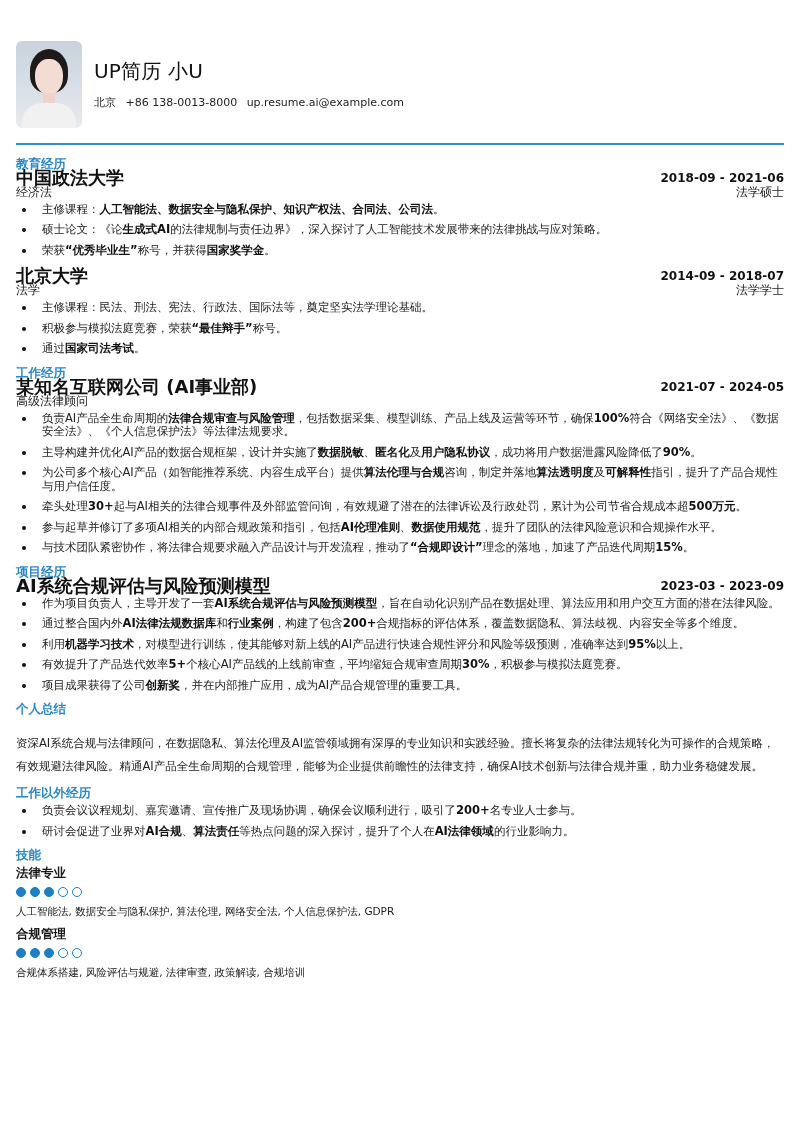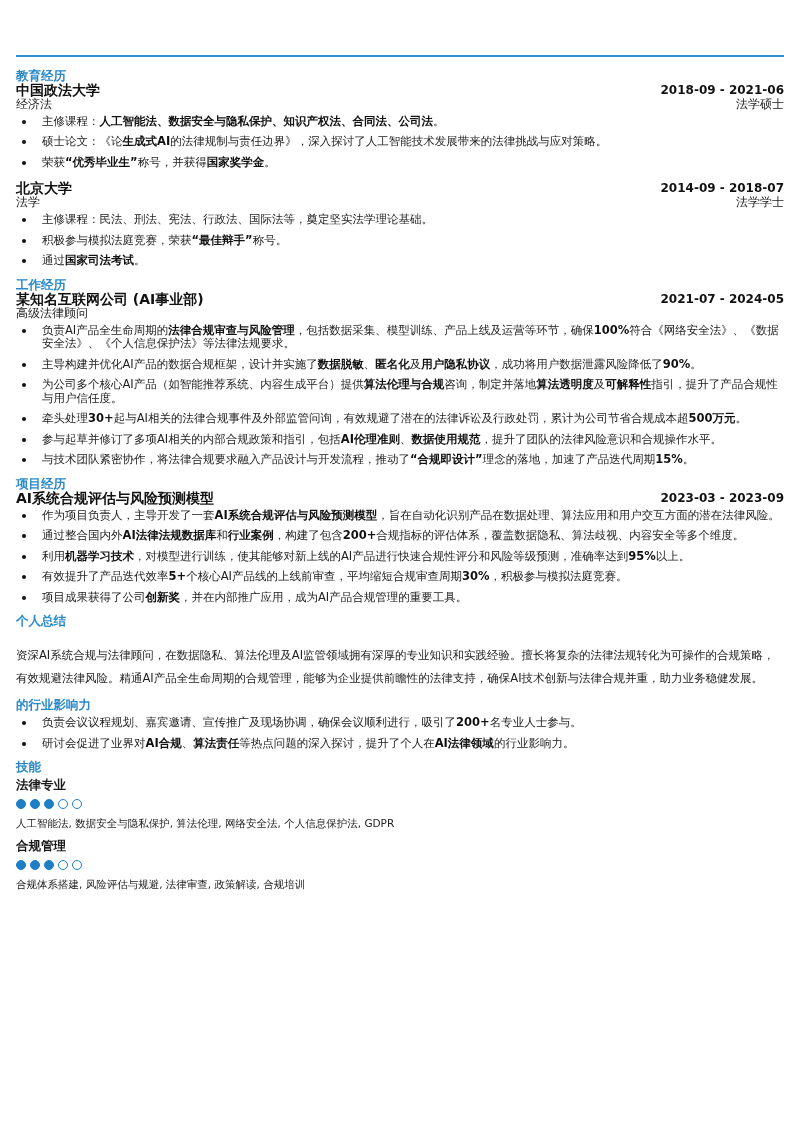--- a/index.html
+++ b/index.html
@@ -13,40 +13,56 @@
   .avatar .neck { position: absolute; left: 27px; top: 52px; width: 12px; height: 12px; background: #efd3c8; }
   .avatar .shirt { position: absolute; left: 6px; top: 62px; width: 54px; height: 30px; border-radius: 20px 20px 0 0; background: #f1f1f1; }
   .head-info { margin-left: 12px; }
   .name { font-size: 20px; font-weight: 500; color: #111; letter-spacing: 0.2px; }
   .contact { margin-top: 10px; font-size: 11px; color: #222; }
   .contact span { margin-right: 6px; }
   .divider { margin-top: 15px; height: 1.5px; background: #2f8fd0; width: 768px; }
   .section-title { color: #2b89c9; font-weight: 700; font-size: 12.5px; line-height: 14px; }
   .sec { margin-top: 12px; }
   .entry-head { display: flex; justify-content: space-between; align-items: flex-start; }
-  .entry-title { font-weight: 700; font-size: 14px; line-height: 14px; color: #111; }
+  .entry-title { font-weight: 700; font-size: 18px; line-height: 14px; color: #111; }
   .entry-sub { font-size: 12px; line-height: 14px; color: #222; }
   .entry-date { font-weight: 700; font-size: 12px; line-height: 14px; text-align: right; color: #111; }
   .entry-deg { font-size: 12px; line-height: 14px; text-align: right; color: #222; }
   ul.bullets { list-style: none; margin-top: 4px; }
   ul.bullets li { position: relative; padding-left: 26px; font-size: 11.5px; line-height: 13.5px; margin-bottom: 7px; color: #222; }
   ul.bullets li::before { content: ""; position: absolute; left: 6px; top: 5px; width: 4px; height: 4px; border-radius: 50%; background: #111; }
   b { font-weight: 700; color: #111; }
   .summary { font-size: 11.5px; line-height: 23px; color: #222; margin-top: 16px; }
   .skill-name { font-weight: 700; font-size: 12.5px; line-height: 14px; margin-top: 4px; }
   .dots { display: flex; gap: 4px; margin-top: 7px; }
   .dot { width: 10px; height: 10px; border-radius: 50%; border: 1.6px solid #1e7fc4; }
   .dot.on { background: #1e7fc4; }
   .skill-keys { font-size: 10.5px; margin-top: 8px; color: #222; margin-bottom: 8px; }
 </style>
 </head>
 <body>
 
 <div class="page">
 
+  <div class="header">
+    <div class="avatar">
+      <div class="hair"></div>
+      <div class="face"></div>
+      <div class="neck"></div>
+      <div class="shirt"></div>
+    </div>
+    <div class="head-info">
+      <div class="name">UP简历 小U</div>
+      <div class="contact">
+        <span>北京</span>
+        <span>+86 138-0013-8000</span>
+        <span>up.resume.ai@example.com</span>
+      </div>
+    </div>
+  </div>
   <div class="divider"></div>
 
   <div class="sec" style="margin-top:12px">
     <div class="section-title">教育经历</div>
     <div>
       <div class="entry-head">
         <div>
           <div class="entry-title">中国政法大学</div>
           <div class="entry-sub">经济法</div>
         </div>
@@ -117,21 +133,21 @@
         </ul>
     </div>
   </div>
 
   <div class="sec" style="margin-top:10px">
     <div class="section-title">个人总结</div>
     <div class="summary">资深AI系统合规与法律顾问，在数据隐私、算法伦理及AI监管领域拥有深厚的专业知识和实践经验。擅长将复杂的法律法规转化为可操作的合规策略，有效规避法律风险。精通AI产品全生命周期的合规管理，能够为企业提供前瞻性的法律支持，确保AI技术创新与法律合规并重，助力业务稳健发展。</div>
   </div>
 
   <div class="sec" style="margin-top:8px">
-    <div class="section-title">的行业影响力</div>
+    <div class="section-title">工作以外经历</div>
     <div>
       <ul class="bullets">
           <li><span>负责会议议程规划、嘉宾邀请、宣传推广及现场协调，确保会议顺利进行，吸引了</span><b>200+</b><span>名专业人士参与。</span></li>
           <li><span>研讨会促进了业界对</span><b>AI合规</b><span>、</span><b>算法责任</b><span>等热点问题的深入探讨，提升了个人在</span><b>AI法律领域</b><span>的行业影响力。</span></li>
         </ul>
     </div>
   </div>
 
   <div class="sec" style="margin-top:10px">
     <div class="section-title">技能</div>

